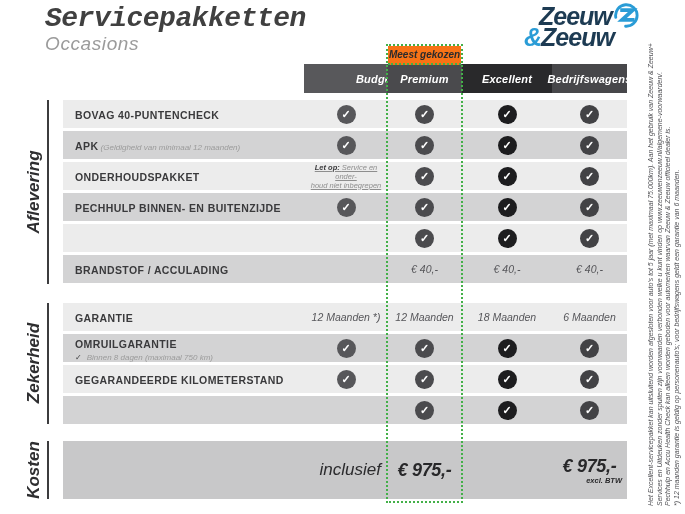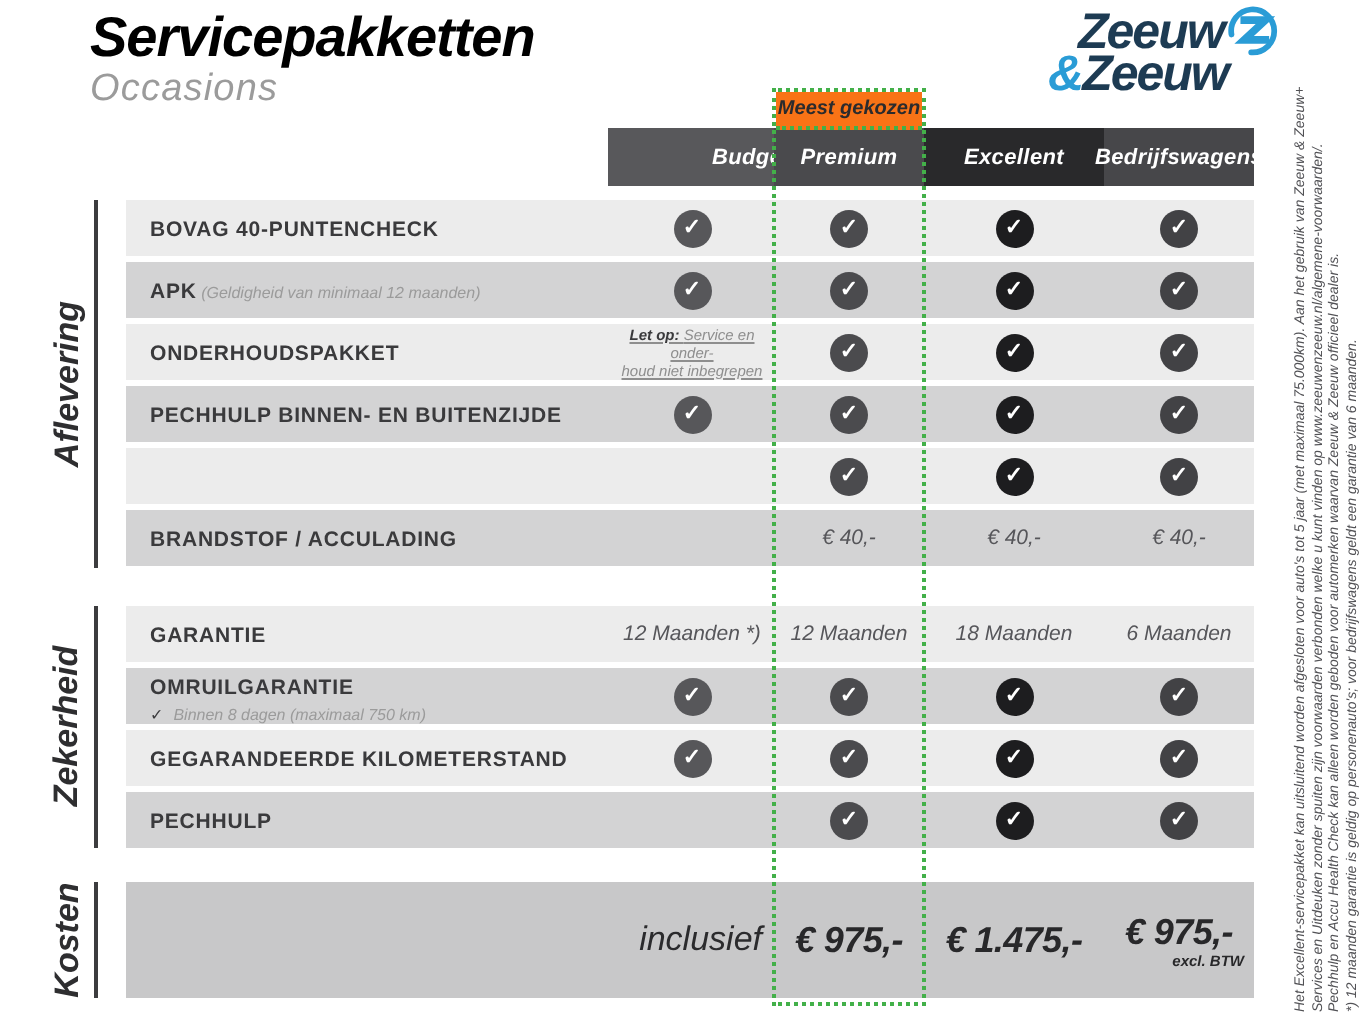--- a/index.html
+++ b/index.html
@@ -2,21 +2,21 @@
 <html><head>
 <meta charset="utf-8">
 <style>
   html,body{margin:0;padding:0;}
   body{width:685px;height:514px;background:#ffffff;overflow:hidden;position:relative;
        font-family:"Liberation Sans", sans-serif;}
   .stage{position:absolute;inset:0;}
 
   
   .title-block{position:absolute;left:45px;top:3px;}
-  .title-block h1{margin:0;font-size:28px;font-weight:bold;font-style:italic;color:#000000;letter-spacing:-0.5px;}
+  .title-block h1{margin:0;font-size:28px;font-weight:bold;font-style:italic;color:#404040;letter-spacing:-0.5px;font-family:Liberation Mono, monospace;}
   .subtitle{font-size:19px;font-style:italic;color:#9b9b9b;letter-spacing:0.6px;margin-top:-1px;}
 
   
   .logo{position:absolute;left:524px;top:4px;font-weight:bold;font-style:italic;letter-spacing:-1px;line-height:1;}
   .logo-line1{font-size:25px;padding-left:15px;display:flex;align-items:flex-start;}
   .logo-line2{font-size:25px;margin-top:-4px;}
   .logo svg{margin-left:1px;margin-top:-2px;}
 
   
   .hdr{position:absolute;top:64px;height:29px;color:#fff;font-weight:bold;font-style:italic;
@@ -262,40 +262,36 @@
           <span class="check-circle" style="background: rgb(75, 75, 78);">✓</span>
         </div>
         <div class="cell c-excellent">
           <span class="check-circle" style="background: rgb(29, 29, 31);">✓</span>
         </div>
         <div class="cell c-bedrijfswagens">
           <span class="check-circle" style="background: rgb(66, 66, 69);">✓</span>
         </div>
       </div>
       <div class="row dark">
-        <div class="row-label">
-          <div class="line1"><span class="lbl">PECHHULP</span></div>
-        </div>
         <div class="cell c-budget"></div>
         <div class="cell c-premium">
           <span class="check-circle" style="background: rgb(75, 75, 78);">✓</span>
         </div>
         <div class="cell c-excellent">
           <span class="check-circle" style="background: rgb(29, 29, 31);">✓</span>
         </div>
         <div class="cell c-bedrijfswagens">
           <span class="check-circle" style="background: rgb(66, 66, 69);">✓</span>
         </div>
       </div>
     </div>
 
   <div class="kosten">
     <div class="inclusief">inclusief</div>
     <div class="price p">€ 975,-</div>
-    <div class="price e">€ 1.475,-</div>
     <div class="price b">
       <span>€ 975,-</span>
       <span class="btw">excl. BTW</span>
     </div>
   </div>
 
   <div class="dotted-box" id="dotted-box" style="border: 2px dotted rgb(67, 176, 73);">
     <div class="most-chosen" id="most-chosen" style="border-bottom: 2px dotted rgb(67, 176, 73);">Meest gekozen</div>
   </div>
 

